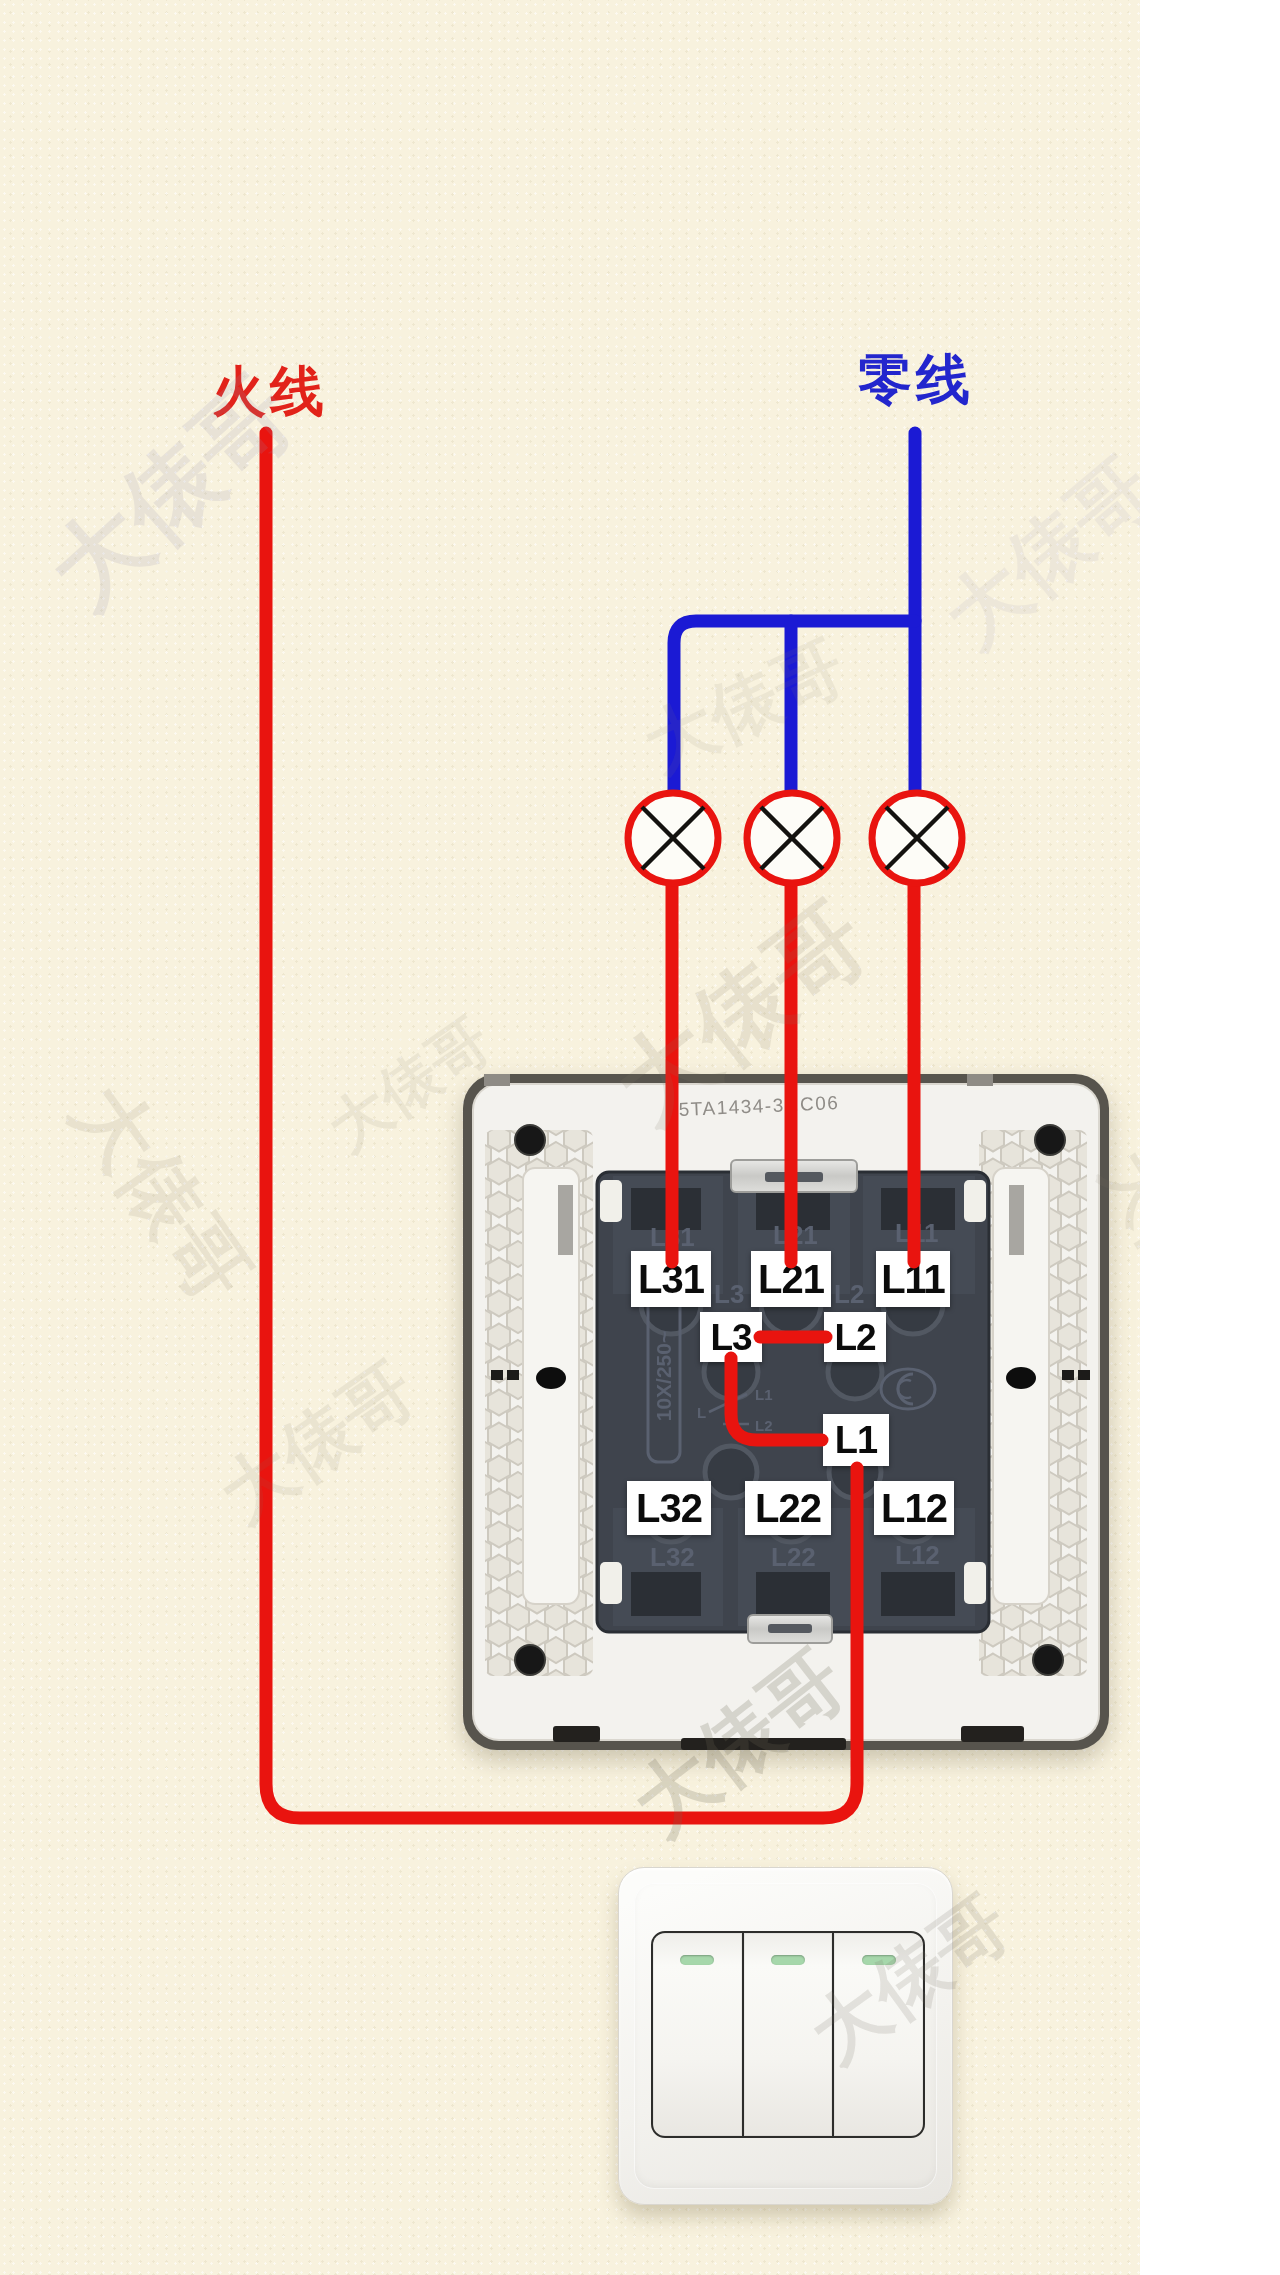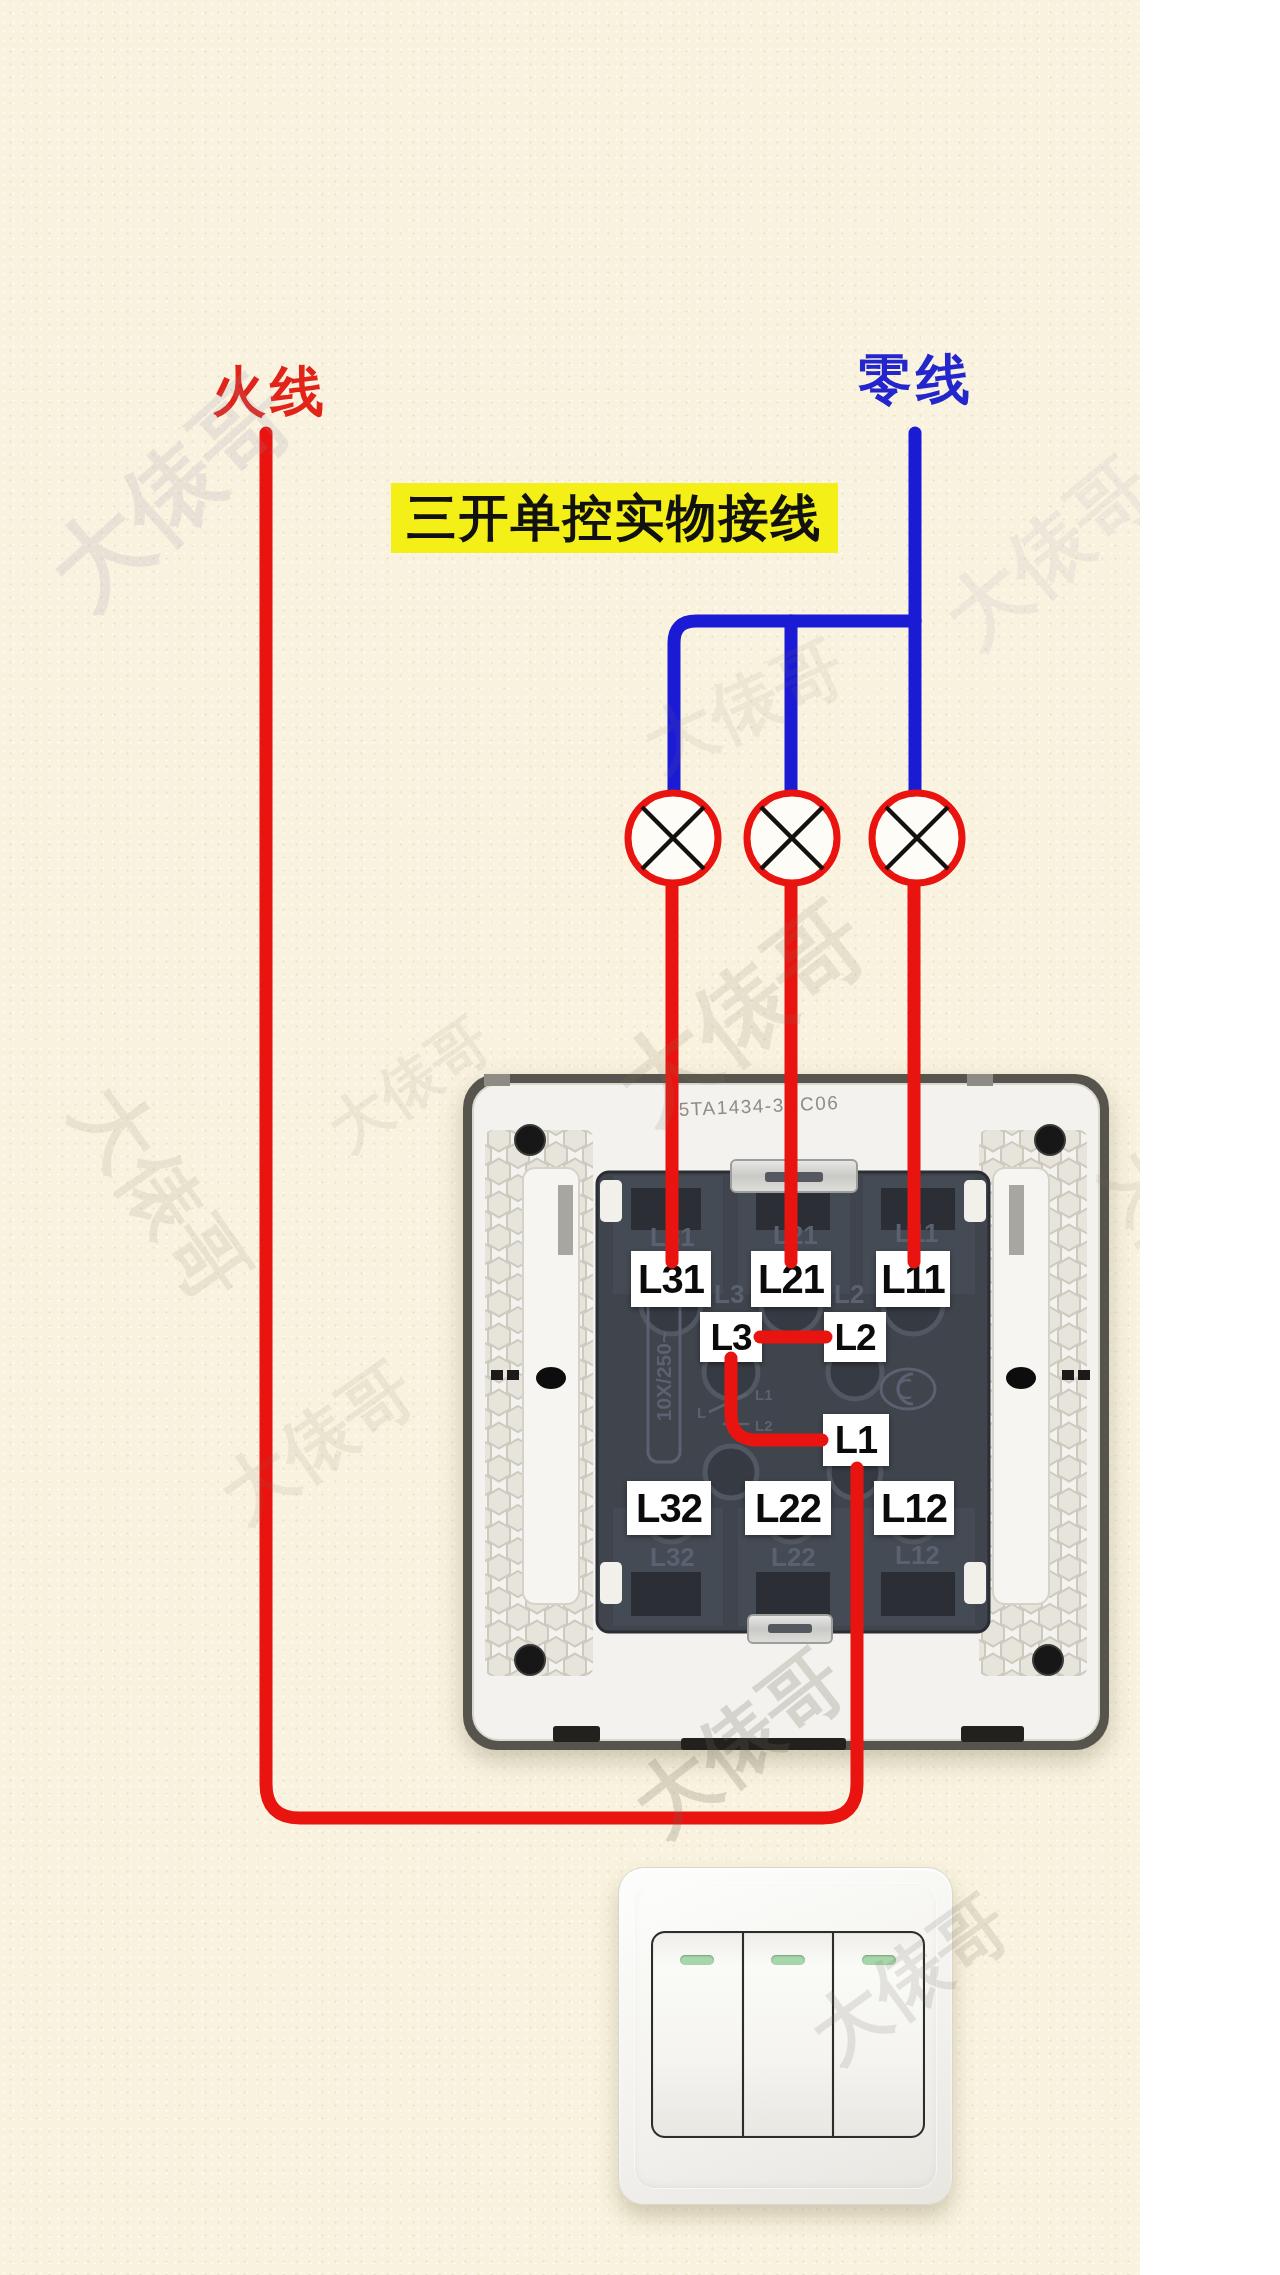--- a/index.html
+++ b/index.html
@@ -64,21 +64,20 @@
   }
 </style>
 </head>
 <body>
 
 <div class="canvas">
 
   <div class="supply-label live-label">火线</div>
   <div class="supply-label neutral-label">零线</div>
 
-  <div class="title-banner">三开单控实物接线</div>
 
   <svg class="plate-svg" width="650" height="680" viewBox="0 0 650 680">
     <defs>
       <path id="hxp" d="M19 4 L30 10.5 L30 23.5 L19 30 L8 23.5 L8 10.5 Z"></path>
       <pattern id="hex" width="38" height="33" patternUnits="userSpaceOnUse">
         <g fill="#e7e4db" stroke="#cdc9bf" stroke-width="2">
           <use href="#hxp"></use>
           <use href="#hxp" transform="translate(-19,-16.5)"></use>
           <use href="#hxp" transform="translate(19,-16.5)"></use>
           <use href="#hxp" transform="translate(-19,16.5)"></use>

